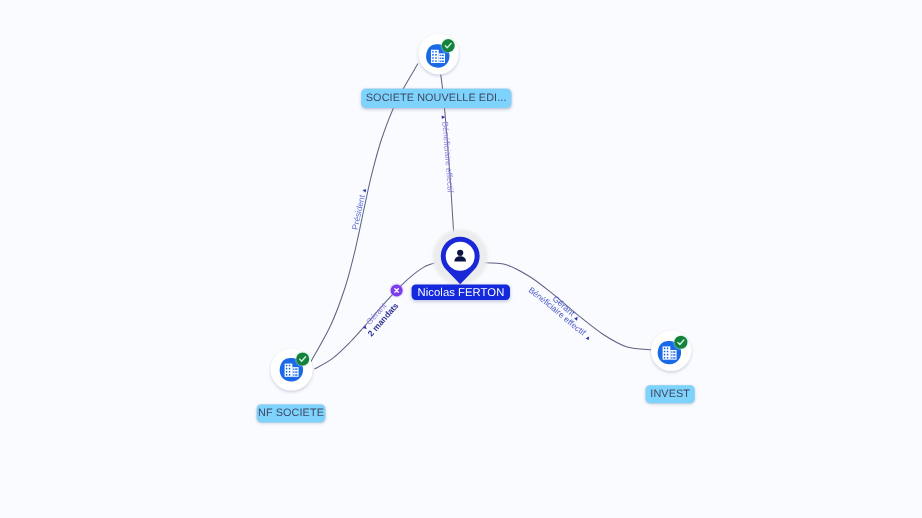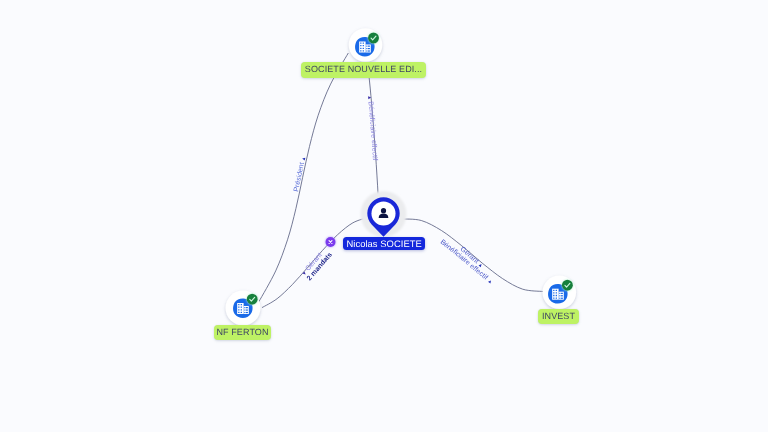--- a/index.html
+++ b/index.html
@@ -14,27 +14,28 @@
   .lbl-violet{fill:#8b84e0;}
   .lbl-navy{fill:#2a2f8f;font-weight:bold;}
   .lbl-blue{fill:#5b6fd8;}
   .lbl-blue2{fill:#4a57c9;}
   .arr-violet{fill:#3a2fa8;}
   .arrmk{font-size:5px;}
   .arr-blue{fill:#2633b8;}
 
   .nodelabel{
     position:absolute; box-sizing:border-box;
-    background:#bef264; color:#3f4663;
+    background:#7dd3fc; color:#3f4663;
     border-radius:4px;
     font-size:9px; line-height:1;
     display:flex; align-items:center; justify-content:center;
     white-space:nowrap;
     box-shadow:0 1px 2.6px rgba(125,138,170,.30), 0 0 1px rgba(150,160,190,.28);
     letter-spacing:.1px;
+    margin-top:12px;
   }
   .personlabel{
     position:absolute; box-sizing:border-box;
     background:#1428dc; color:#fff;
     border-radius:3.5px;
     font-size:9.4px; line-height:1;
     display:flex; align-items:center; justify-content:center;
     white-space:nowrap;
     box-shadow:0 1px 3px rgba(60,70,160,.35);
     letter-spacing:.05px;
@@ -178,16 +179,16 @@
       </g>
     </g>
 
     <g transform="translate(330.5,242)">
       <circle cx="0" cy="0" r="5.0" fill="#7c3aed" filter="url(#xglow)"></circle>
       <path d="M-1.45,-1.45 L1.45,1.45 M1.45,-1.45 L-1.45,1.45" stroke="#ffffff" stroke-width="1.15" stroke-linecap="round"></path>
     </g>
   </svg>
 
   <div class="nodelabel" style="left:301px;top:61.5px;width:125px;height:16.5px;">SOCIETE NOUVELLE EDI...</div>
-  <div class="nodelabel" style="left:214px;top:324.5px;width:57px;height:15.5px;">NF FERTON</div>
+  <div class="nodelabel" style="left:214px;top:324.5px;width:57px;height:15.5px;">NF SOCIETE</div>
   <div class="nodelabel" style="left:538px;top:309px;width:41px;height:15px;">INVEST</div>
-  <div class="personlabel" style="left:342.8px;top:236.5px;width:82.7px;height:13.6px;">Nicolas SOCIETE</div>
+  <div class="personlabel" style="left:342.8px;top:236.5px;width:82.7px;height:13.6px;">Nicolas FERTON</div>
 </div>
 
 </body></html>

